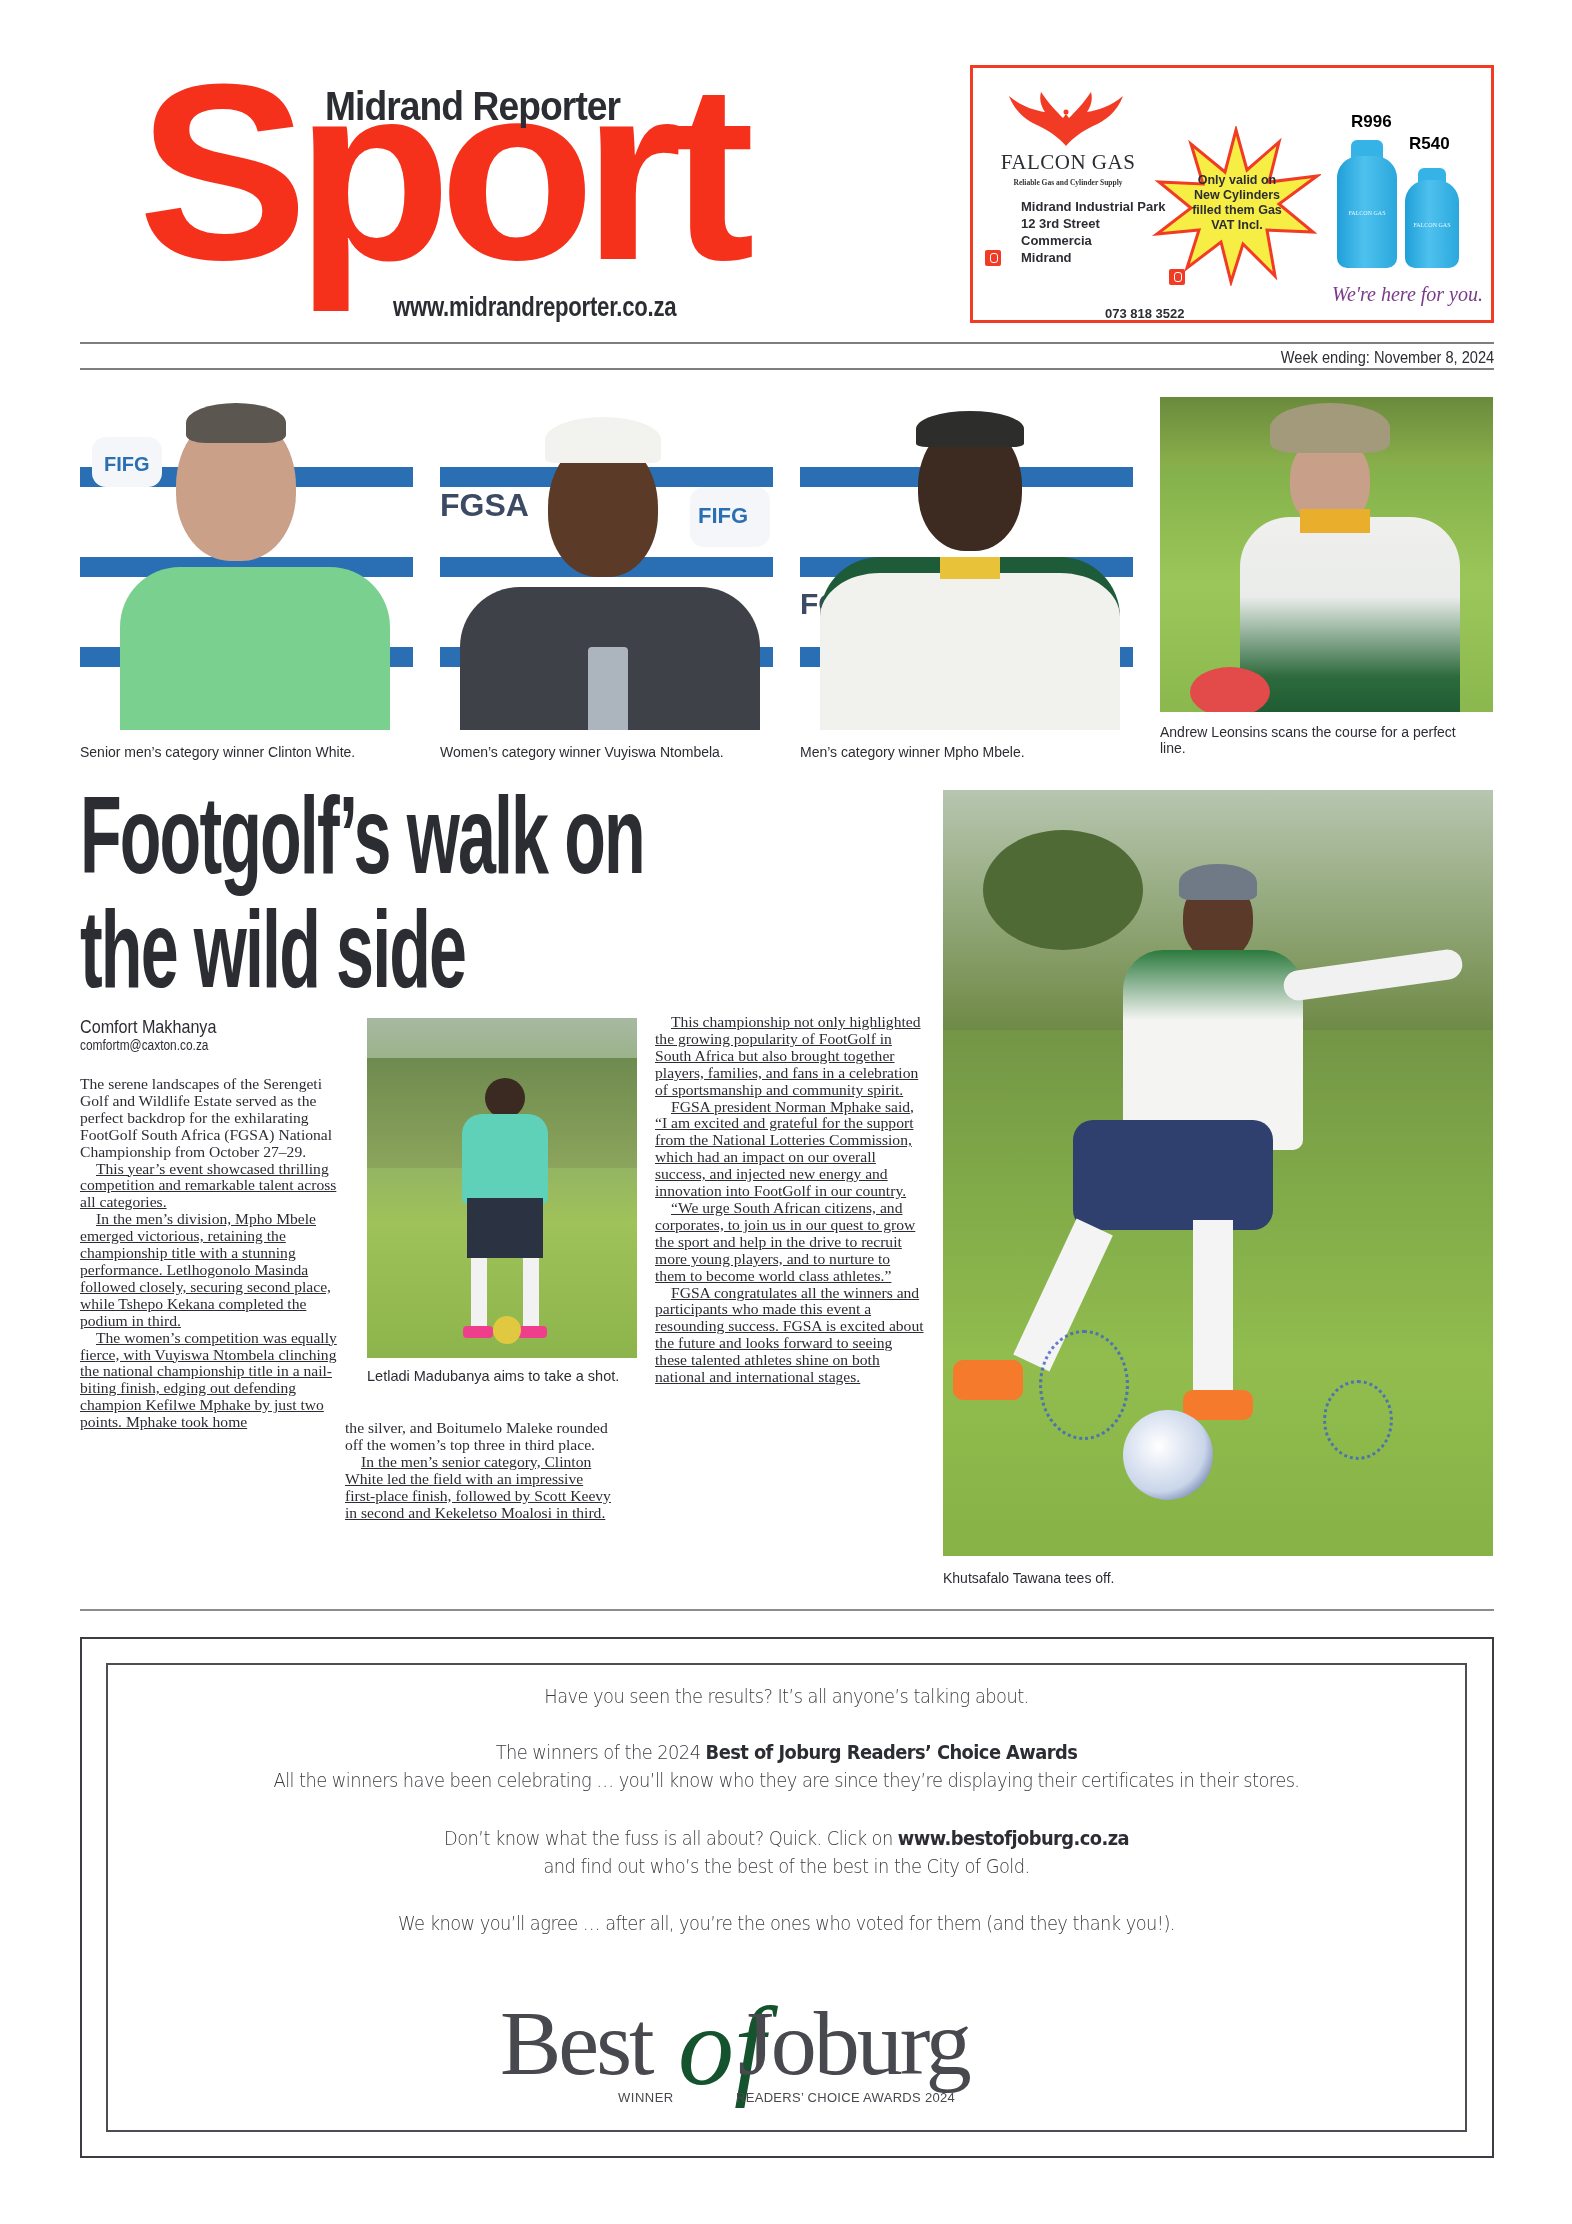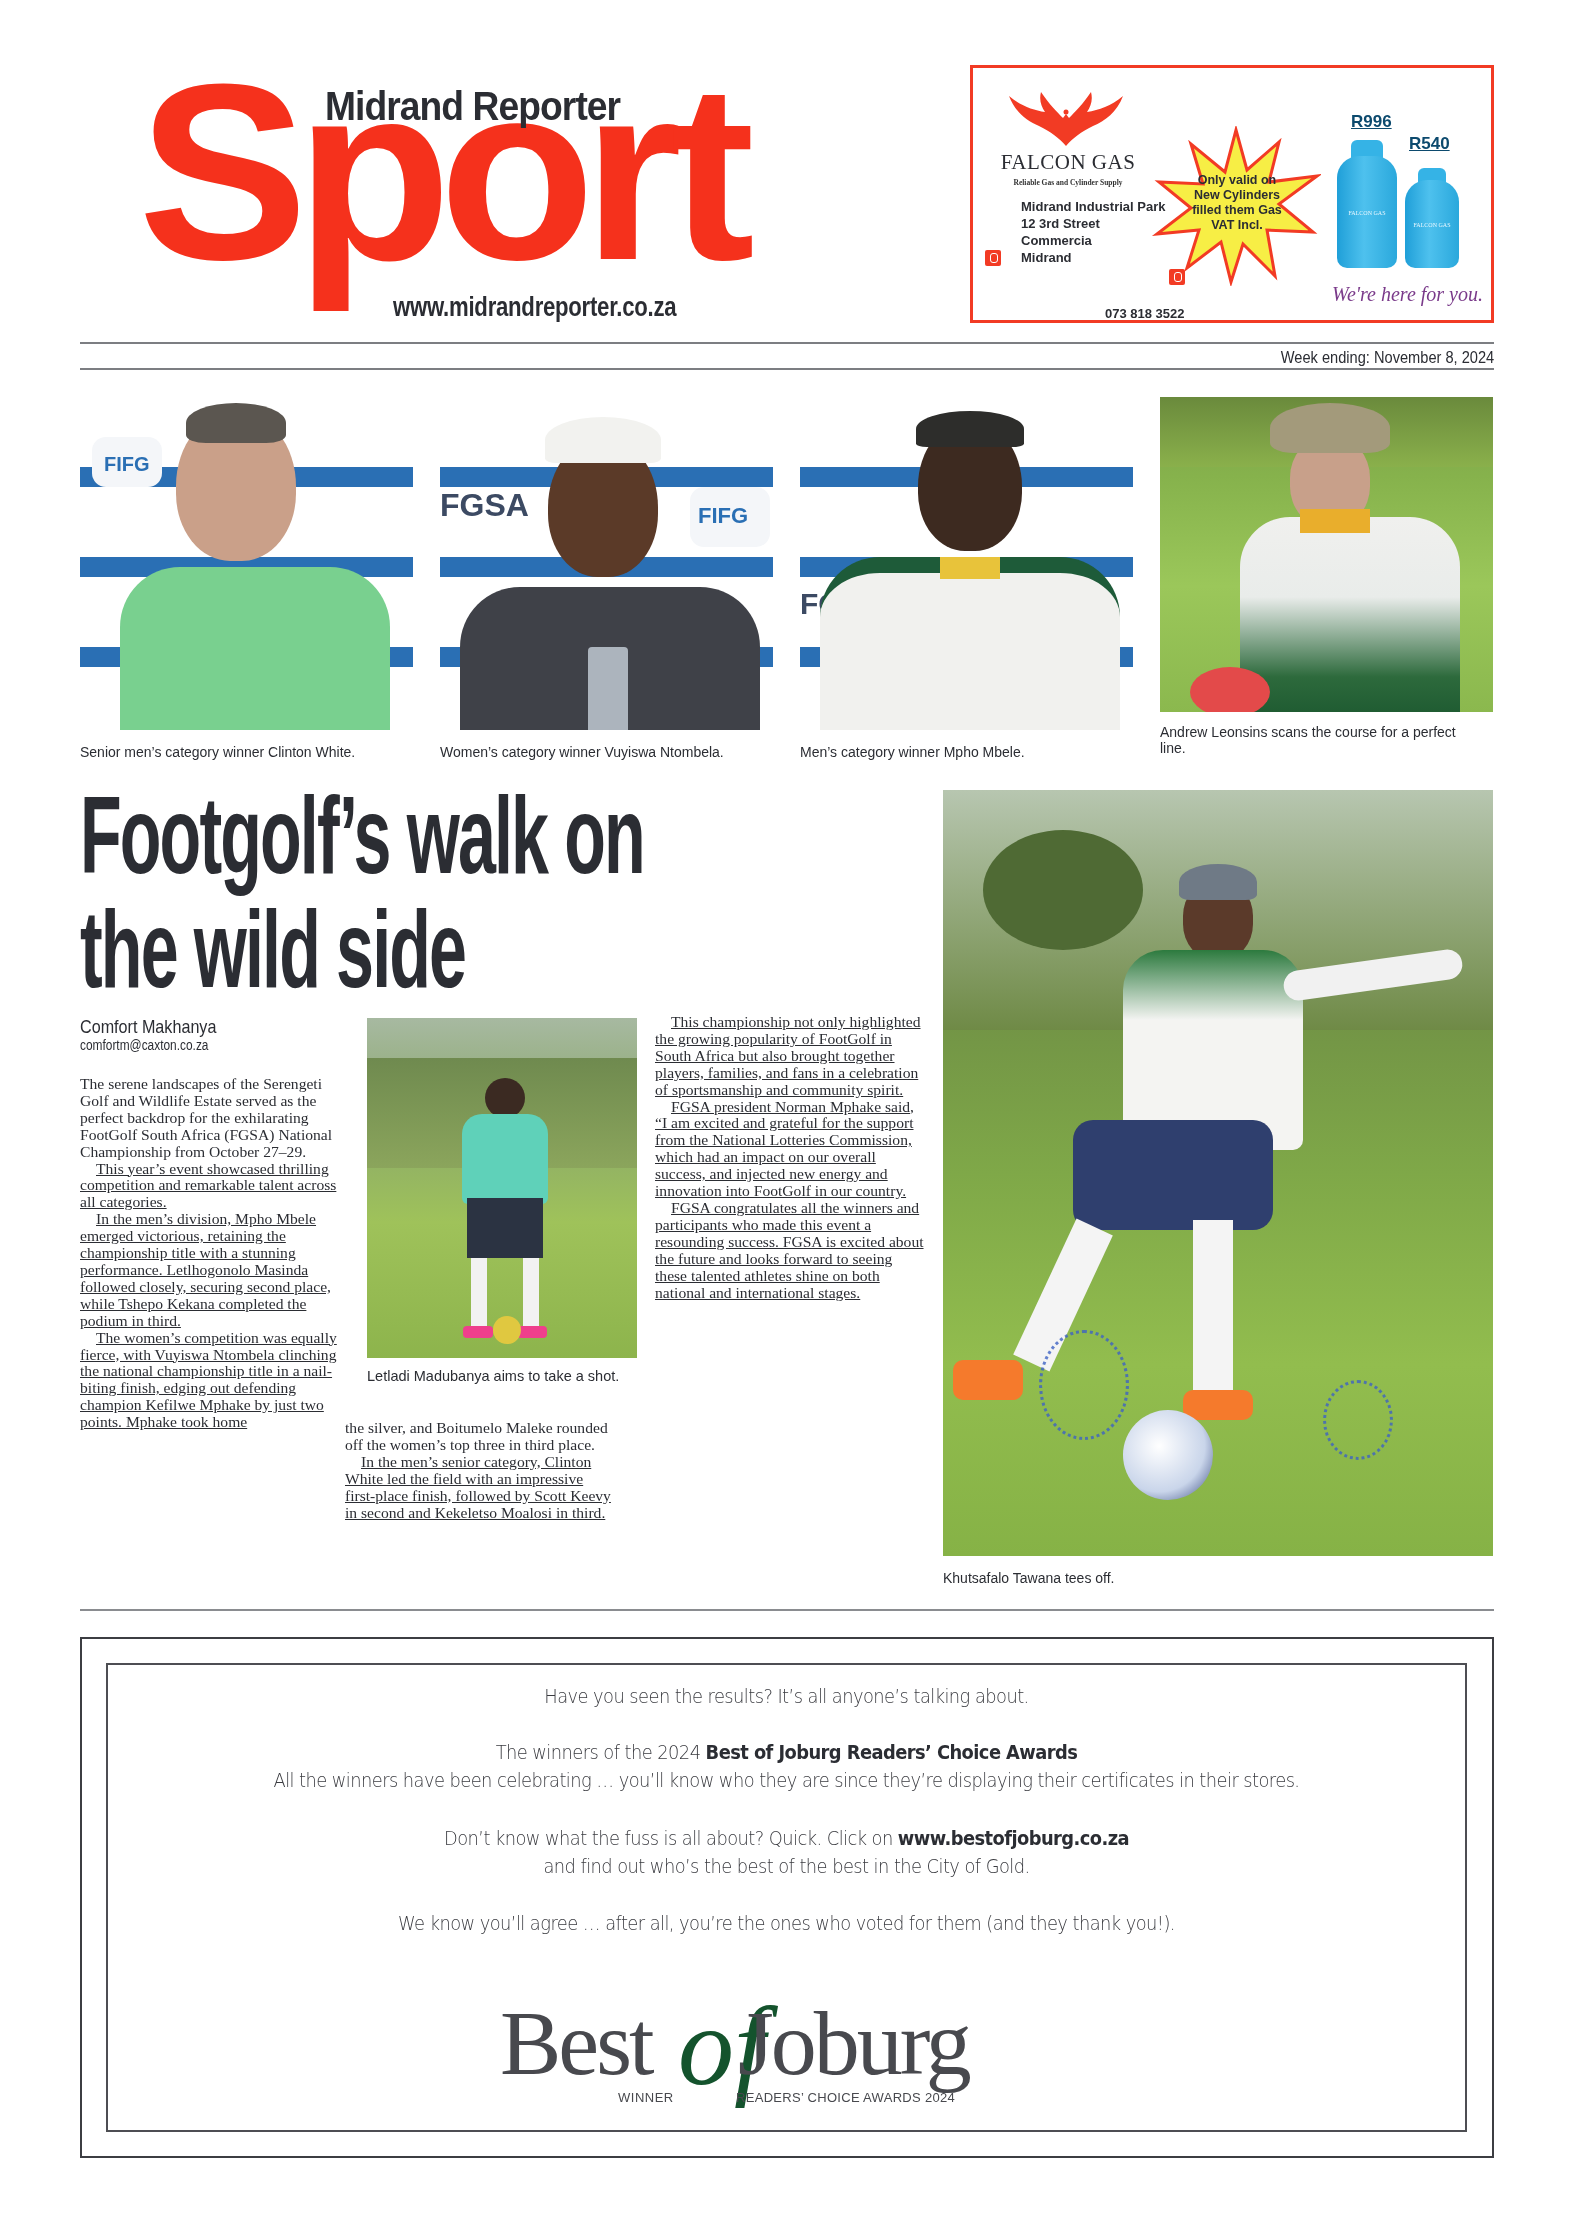--- a/index.html
+++ b/index.html
@@ -23,21 +23,21 @@
   .falcon-ad { left: 970px; top: 65px; width: 524px; height: 258px; border: 3px solid #f23b24; background: #fff; overflow: hidden; }
   .falcon-logo { left: 28px; top: 20px; width: 130px; height: 70px; }
   .falcon-name { left: 20px; top: 82px; width: 150px; text-align: center; font-family: "Liberation Serif", serif; font-size: 21px; color: #2b2d33; letter-spacing: 0.5px; }
   .falcon-tag { left: 10px; top: 110px; width: 170px; text-align: center; font-family: "Liberation Serif", serif; font-size: 7.5px; font-weight: 700; color: #333; }
   .falcon-addr { left: 12px; top: 130px; }
   .falcon-row { display: flex; align-items: flex-end; gap: 20px; font-size: 13px; font-weight: 700; color: #2b2d33; line-height: 17px; }
   .falcon-ico { width: 16px; height: 16px; background: #f23b24; border-radius: 2px; flex: none; margin-top: 1px; position: relative; }
   .falcon-ico::after { content: ""; position: absolute; left: 5px; top: 3px; width: 6px; height: 8px; border: 1.5px solid #fff; border-radius: 3px; }
   .falcon-burst { left: 178px; top: 58px; width: 170px; height: 160px; }
   .falcon-burst-text { left: 208px; top: 105px; width: 112px; text-align: center; font-size: 12.5px; font-weight: 700; color: #2b2d33; line-height: 15px; }
-  .price { font-size: 17px; font-weight: 700; color: #0c4a6e; text-decoration: underline; }
+  .price { font-size: 17px; font-weight: 700; color: #000000; }
   .cyl { background: linear-gradient(90deg,#1f9fd8,#4ec1ee 45%,#2aa8dc); border-radius: 22px 22px 10px 10px; }
   .cyl-top { background: #35b3e6; border-radius: 6px 6px 0 0; }
   .cyl-label { font-family: "Liberation Serif", serif; font-size: 6px; color: #e8f7ff; text-align: center; width: 100%; position: absolute; }
   .falcon-slogan { left: 240px; top: 215px; width: 270px; text-align: right; font-family: "Liberation Serif", serif; font-style: italic; font-size: 20px; color: #7a3a8a; }
 
   
   .rule { height: 2px; background: #7c7e82; }
   .rule-thin { height: 1.5px; background: #8a8c90; }
 
   .week { right: 78px; top: 348px; font-size: 17px; color: #2b2d33; transform: scaleX(0.86); transform-origin: right top; }
@@ -203,20 +203,21 @@
 <div class="abs caption" style="left:367px; top:1368px; width:270px; font-size:14.5px; line-height:17px;">Letladi Madubanya aims to take a shot.</div>
 
 <div class="abs body-col" style="left:345px; top:1420px; width:272px;">
   <p>the silver, and Boitumelo Maleke rounded off the women’s top three in third place.</p>
   <p class="ind">In the men’s senior category, Clinton White led the field with an impressive first-place finish, followed by Scott Keevy in second and Kekeletso Moalosi in third.</p>
 </div>
 
 <div class="abs body-col" style="left:655px; top:1014px; width:270px;">
   <p class="ind">This championship not only highlighted the growing popularity of FootGolf in South Africa but also brought together players, families, and fans in a celebration of sportsmanship and community spirit.</p>
   <p class="ind">FGSA president Norman Mphake said, “I am excited and grateful for the support from the National Lotteries Commission, which had an impact on our overall success, and injected new energy and innovation into FootGolf in our country.</p>
+  <p class="ind">“We urge South African citizens, and corporates, to join us in our quest to grow the sport and help in the drive to recruit more young players, and to nurture to them to become world class athletes.”</p>
   <p class="ind">FGSA congratulates all the winners and participants who made this event a resounding success. FGSA is excited about the future and looks forward to seeing these talented athletes shine on both national and international stages.</p>
 </div>
 
 <div class="abs photo" style="left:943px; top:790px; width:550px; height:766px; background:linear-gradient(180deg,#8fa07a 0%,#6f8f45 25%,#7fa848 50%,#92bd4e 75%,#86b246 100%);">
   <div class="abs" style="left:0; top:0; width:550px; height:240px; background:linear-gradient(180deg,#b7c6b0,#6f8a46);"></div>
   <div class="abs" style="left:40px; top:40px; width:160px; height:120px; background:#4f6a34; border-radius:50%;"></div>
   <div class="abs" style="left:240px; top:90px; width:70px; height:80px; background:#5b3a2a; border-radius:45%;"></div>
   <div class="abs" style="left:236px; top:74px; width:78px; height:36px; background:#6f7a86; border-radius:50% 50% 15% 15%;"></div>
   <div class="abs" style="left:180px; top:160px; width:180px; height:200px; background:linear-gradient(180deg,#2c7a3e 0%,#f4f4f2 35%,#f4f4f2 100%); border-radius:40px 40px 10px 10px;"></div>
   <div class="abs" style="left:340px; top:170px; width:180px; height:30px; background:#f1f1f1; border-radius:15px; transform:rotate(-8deg);"></div>

